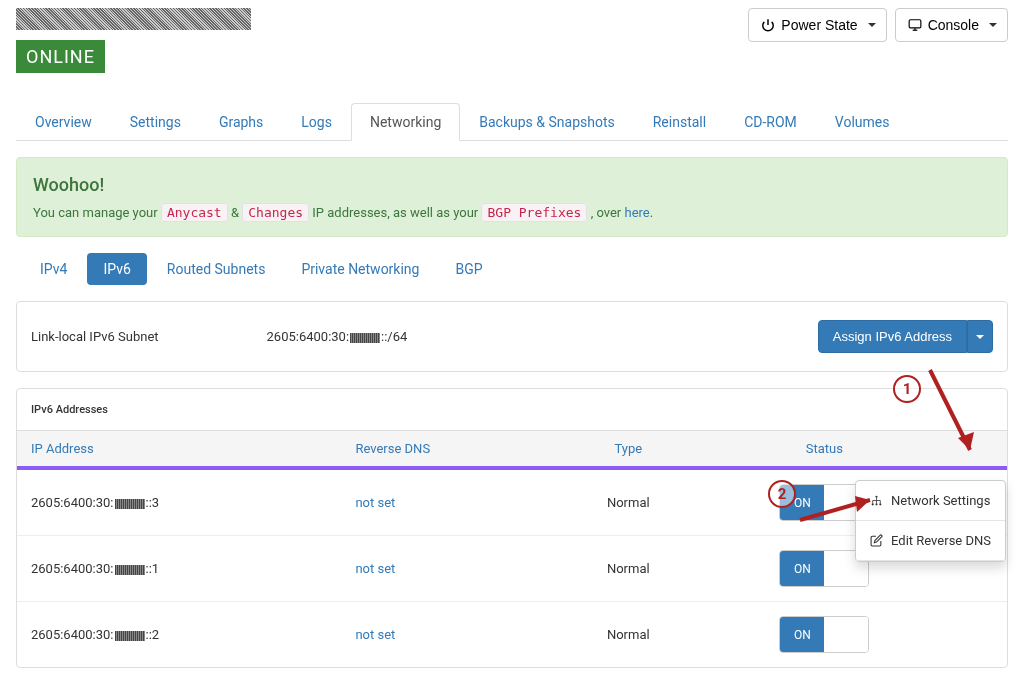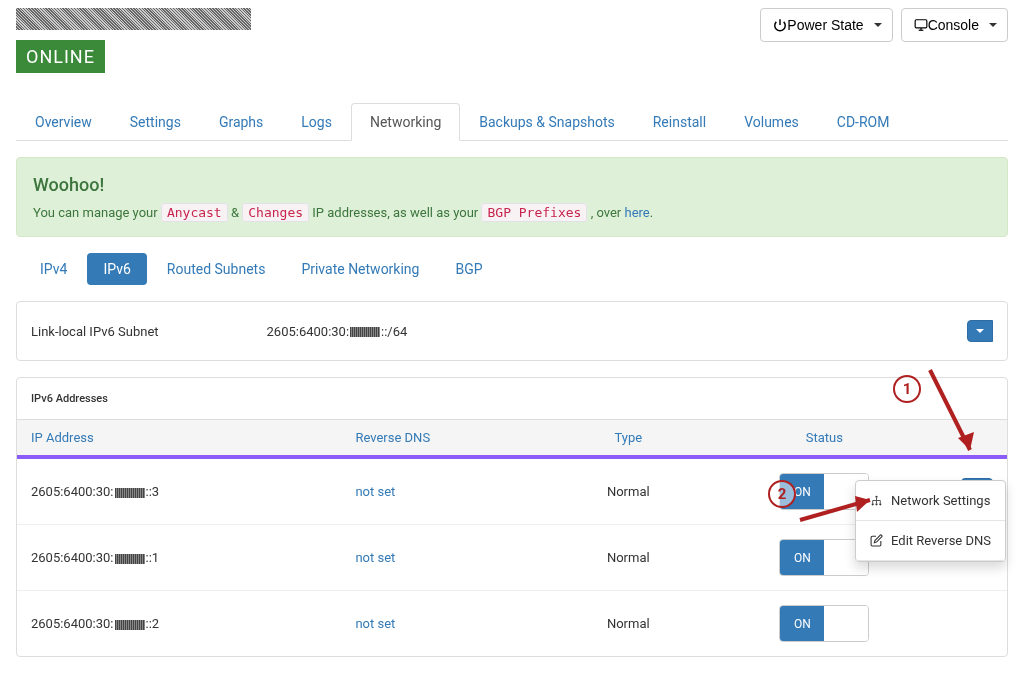--- a/index.html
+++ b/index.html
@@ -2,21 +2,21 @@
 <html><head>
   <meta charset="utf-8">
   <style>
     * { box-sizing: border-box; margin: 0; padding: 0; }
     body { font-family: -apple-system, BlinkMacSystemFont, "Segoe UI", Roboto, Arial, sans-serif; font-size: 14px; color: #333; background: #fff; width: 1024px; }
     .header { display: flex; align-items: flex-start; justify-content: space-between; padding: 8px 16px 0 16px; }
     .header-left { display: flex; flex-direction: column; gap: 10px; }
     .server-name { width: 235px; height: 22px; background: repeating-linear-gradient(45deg, #666, #666 1px, #ccc 1px, #ccc 2px); }
     .online-badge { background: #3a8a3a; color: #fff; padding: 6px 10px; font-size: 18px; letter-spacing: 1px; width: fit-content; }
     .header-right { display: flex; gap: 8px; }
-    .dropdown-btn { background: #fff; border: 1px solid #ccc; border-radius: 4px; padding: 8px 28px 8px 12px; font-size: 14px; cursor: pointer; position: relative; display: flex; align-items: center; }
+    .dropdown-btn { background: #fff; border: 1px solid #ccc; border-radius: 4px; padding: 8px 28px 8px 12px; font-size: 14px; cursor: pointer; position: relative; display: flex; align-items: center; gap: 6px; }
     .dropdown-btn::after { content: ""; position: absolute; right: 10px; top: 50%; transform: translateY(-50%); border-left: 4px solid transparent; border-right: 4px solid transparent; border-top: 4px solid #333; }
     .tabs { display: flex; margin: 30px 16px 0 16px; border-bottom: 1px solid #ddd; }
     .tab { padding: 10px 18px; color: #337ab7; cursor: pointer; border: 1px solid transparent; border-bottom: none; margin-bottom: -1px; }
     .tab.active { color: #555; border-color: #ddd; border-bottom: 1px solid #fff; background: #fff; border-radius: 4px 4px 0 0; }
     .alert { background: #dff0d8; border: 1px solid #d6e9c6; border-radius: 4px; margin: 16px; padding: 16px; color: #3c763d; }
     .alert h4 { font-size: 18px; font-weight: 500; margin-bottom: 10px; }
     .alert p { font-size: 13px; }
     .alert .tag { font-family: monospace; background: #f9f2f4; color: #c7254e; border: 1px solid #e1e1e8; border-radius: 3px; padding: 1px 5px; }
     .alert a { color: #337ab7; text-decoration: none; }
     .subtabs { display: flex; gap: 4px; margin: 0 16px 16px 16px; padding: 0 8px; }
@@ -81,22 +81,22 @@
 </div>
 
 <div class="tabs">
   <div class="tab">Overview</div>
   <div class="tab">Settings</div>
   <div class="tab">Graphs</div>
   <div class="tab">Logs</div>
   <div class="tab active">Networking</div>
   <div class="tab">Backups &amp; Snapshots</div>
   <div class="tab">Reinstall</div>
+  <div class="tab">CD-ROM</div>
   <div class="tab">Volumes</div>
-  <div class="tab">CD-ROM</div>
 </div>
 
 <div class="alert">
   <h4>Woohoo!</h4>
   <p>
     <span>You can manage your</span>
     <span class="tag">Anycast</span>
     <span>&amp;</span>
     <span class="tag">Changes</span>
     <span>IP addresses, as well as your</span>
@@ -114,20 +114,21 @@
   <div class="subtab">BGP</div>
 </div>
 
 <div class="panel">
   <div class="panel-row">
     <div class="panel-row-left">
       <span>Link-local IPv6 Subnet</span>
       <span><span>2605:6400:30:</span><span class="redacted"></span><span>::/64</span></span>
     </div>
     <div class="btn-group">
+      <button class="btn-primary">Assign IPv6 Address</button>
       <button class="btn-primary btn-caret">
           <span class="caret"></span>
         </button>
     </div>
   </div>
 </div>
 
 <div class="panel">
   <div class="panel-heading">IPv6 Addresses</div>
   <table class="table">

